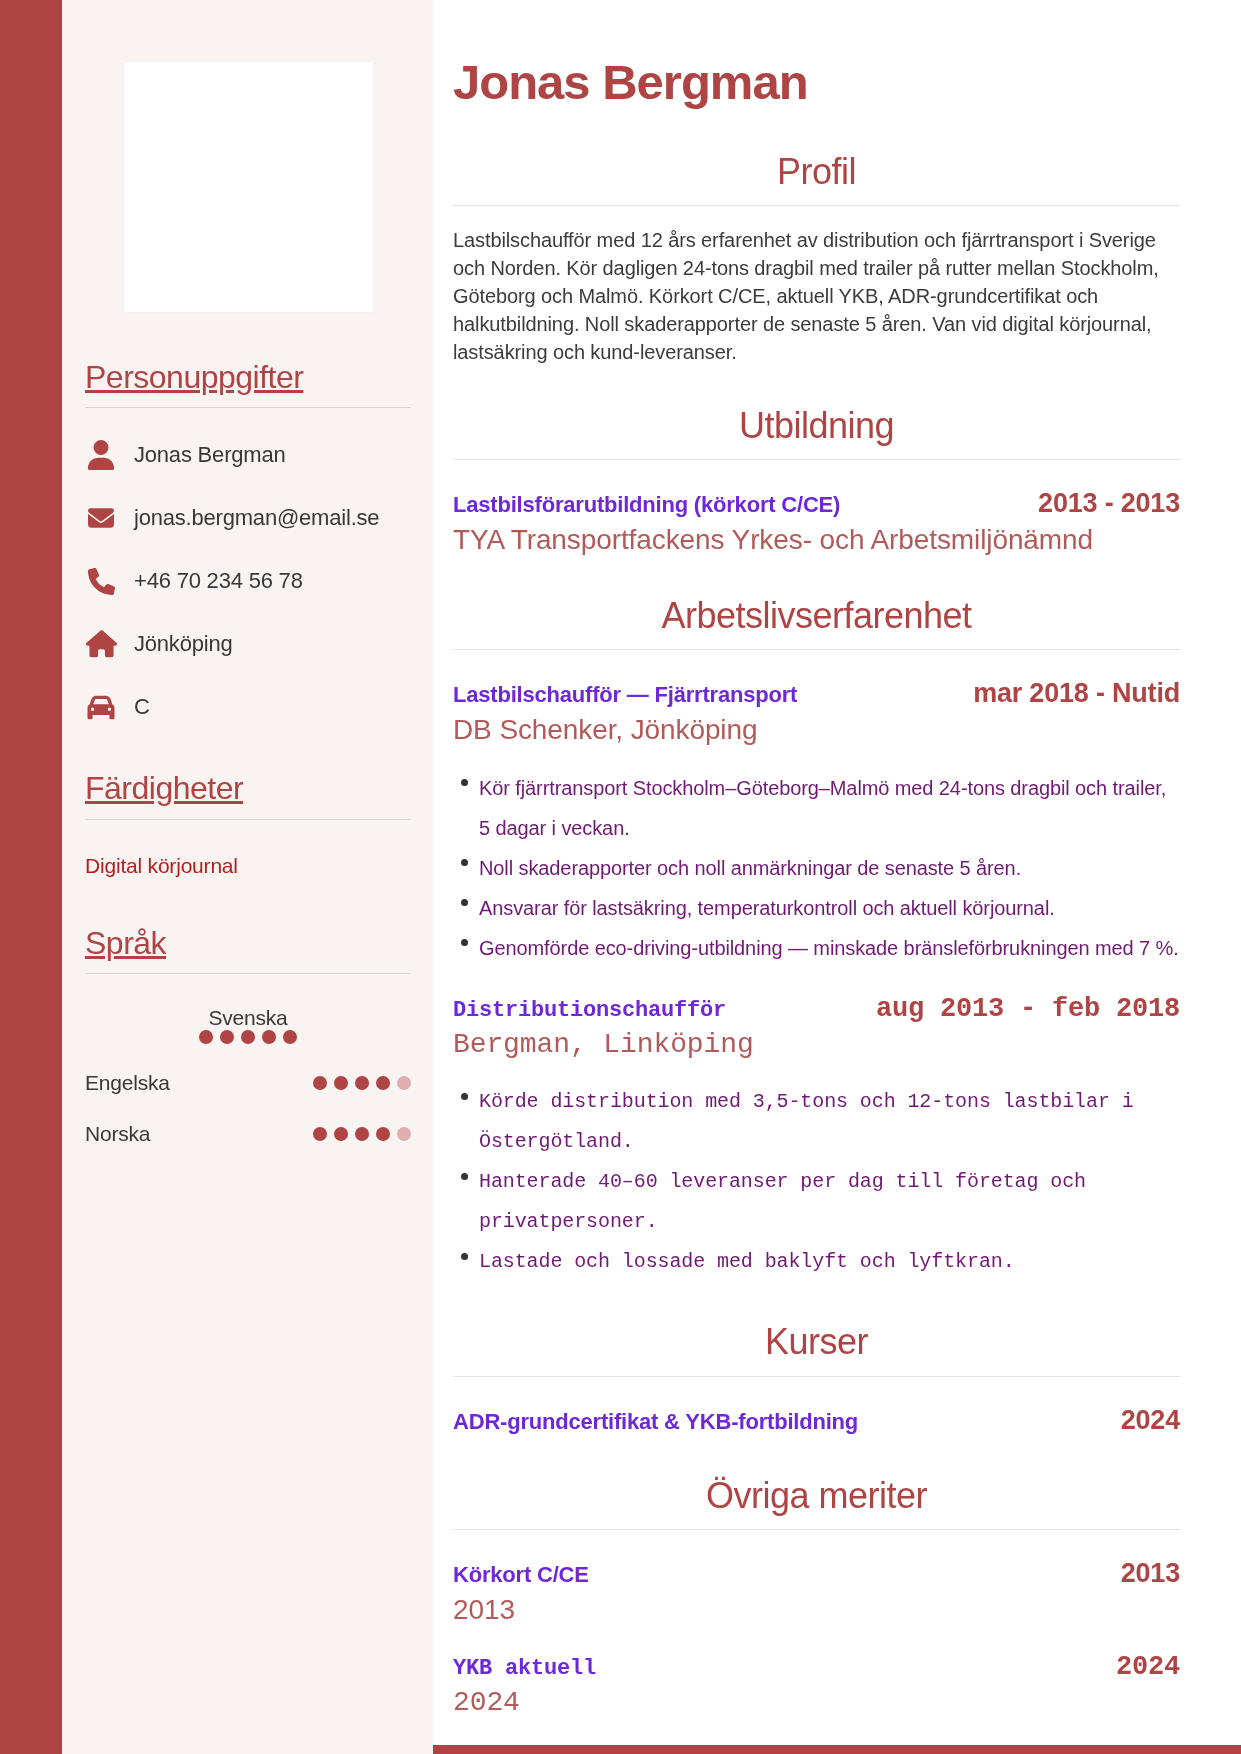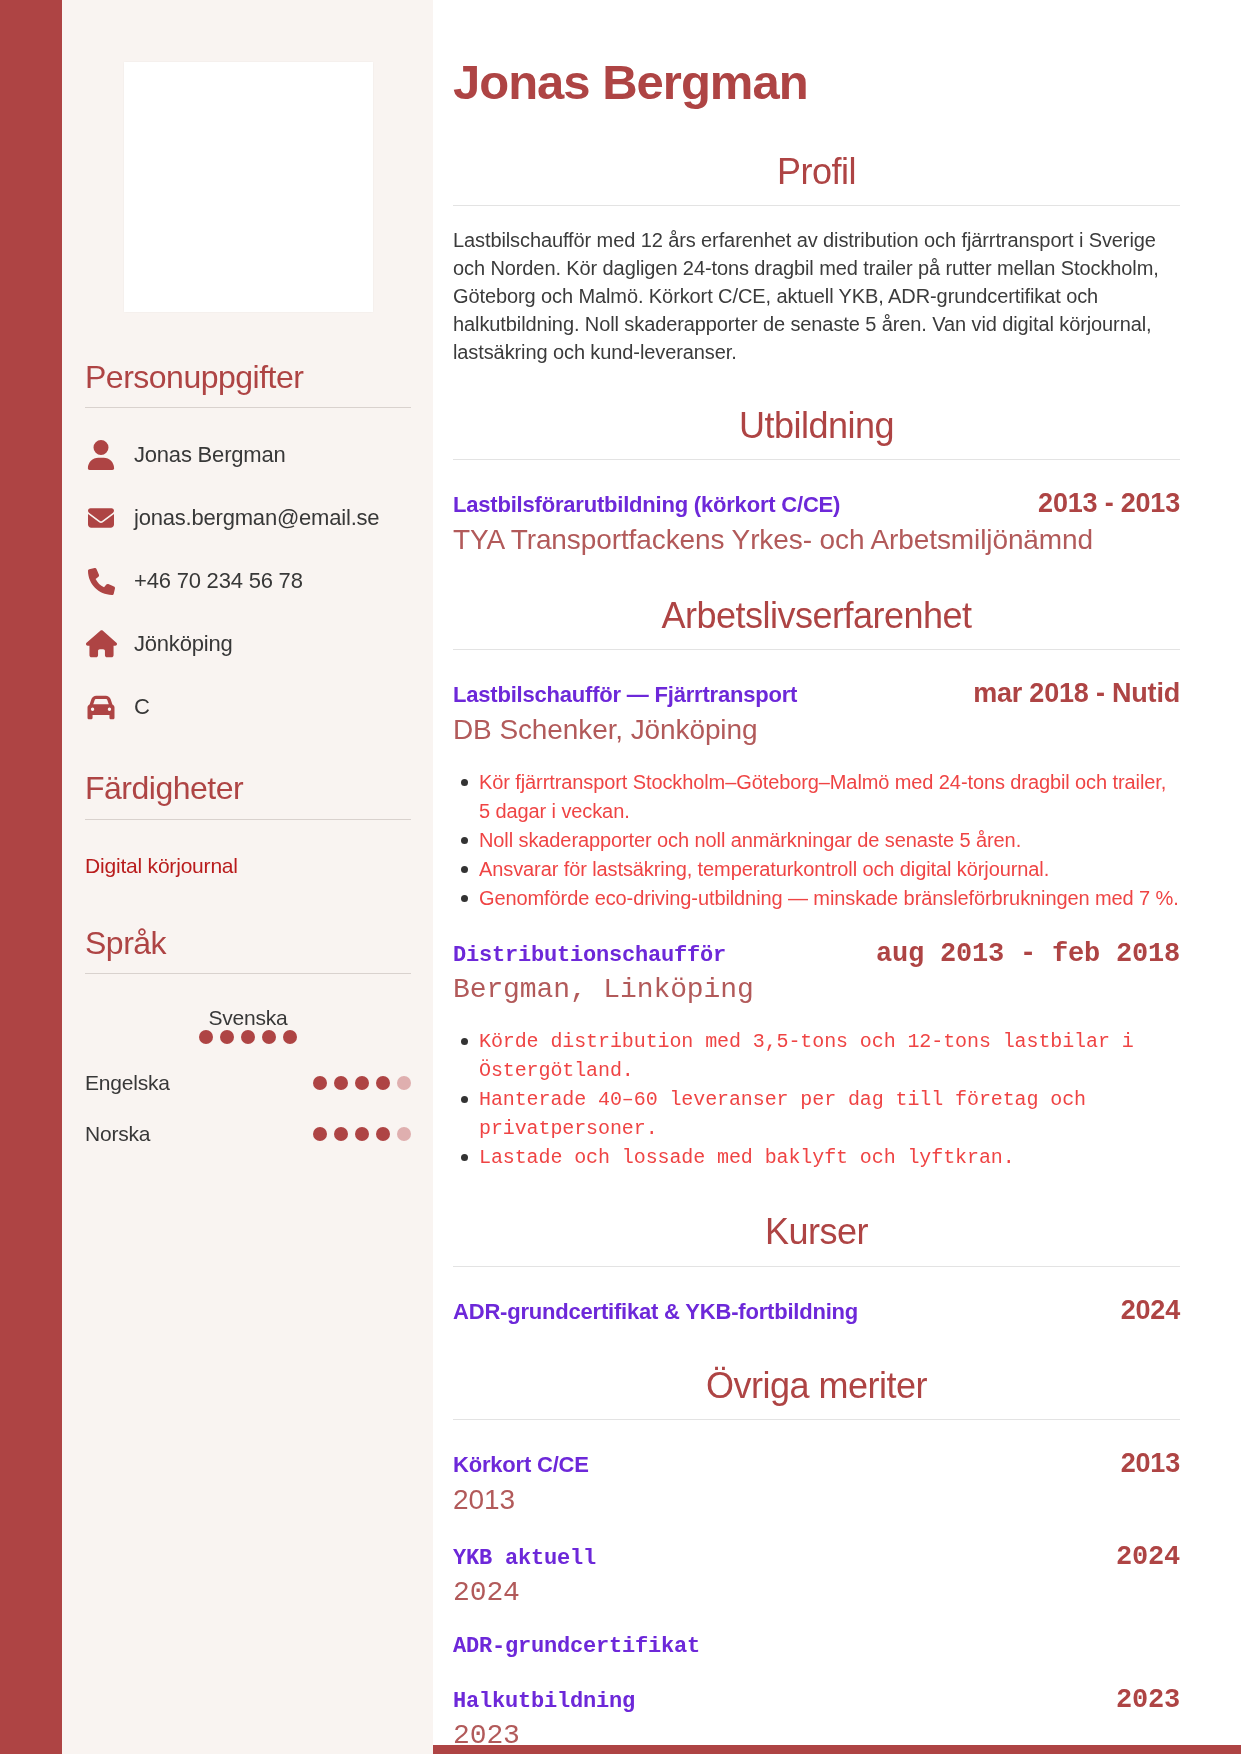--- a/index.html
+++ b/index.html
@@ -6,21 +6,21 @@
   html,body { background:#ffffff; }
   body { font-family:"Liberation Sans", sans-serif; }
   .page { position:relative; width:1241px; height:1754px; background:#ffffff; overflow:hidden; }
 
   
   .stripe { position:absolute; left:0; top:0; width:62px; height:1754px; background:#AE4444; }
 
   
   .sidebar { position:absolute; left:62px; top:0; width:371px; height:1754px; background:#F9F4F1; padding:0 22px 0 23px; }
   .photo { width:249px; height:250px; background:#ffffff; margin:62px auto 0 auto; box-shadow:0 0 2px rgba(0,0,0,0.05); }
-  .side-heading { margin-top:46px; font-size:32px; line-height:1.2; font-weight:400; color:#AE4444; letter-spacing:-0.5px; }
+  .side-heading { margin-top:46px; font-size:32px; line-height:1.2; font-weight:400; color:#AE4444; letter-spacing:-0.5px;text-decoration:underline; }
   .side-divider { border:none; border-top:1px solid #D9D2CE; margin-top:11px; }
   .contact-row { display:flex; align-items:center; gap:17px; margin-top:31px; }
   .icon-box { width:32px; height:32px; display:flex; align-items:center; justify-content:center; flex:0 0 32px; }
   .icon-box svg { fill:#AE4444; }
   .contact-text { font-size:22px; color:#383838; letter-spacing:-0.2px; }
   .skill-text { margin-top:34px; font-size:21px; color:#b91c1c; letter-spacing:-0.2px; }
   .lang-row { display:flex; align-items:center; justify-content:space-between; margin-top:27px; }
   .lang-row.first { margin-top:32px;flex-direction:column; }
   .lang-name { font-size:21px; color:#383838; letter-spacing:-0.2px; }
   .dots { display:flex; gap:7px; }
@@ -35,21 +35,21 @@
   .sec-heading { font-size:36px; line-height:1.2; font-weight:400; color:#AE4444; letter-spacing:-0.5px;text-align:center; }
   .sec-divider { border:none; border-top:1px solid #E3E3E3; margin-top:12px; }
   .profile-text { margin-top:20px; font-size:20px; line-height:28px; color:#3B3B3B; letter-spacing:-0.1px; }
   .entry { margin-top:28px; }
   .entry + .entry { margin-top:26px;font-family:Liberation Mono, monospace; }
   .entry-head { display:flex; justify-content:space-between; align-items:baseline; }
   .entry-title { font-size:22px; font-weight:700; color:#6d28d9; letter-spacing:-0.2px;text-align:right; }
   .entry-date { font-size:27px; font-weight:700; color:#AE4444; white-space:nowrap; letter-spacing:-0.2px; }
   .entry-sub { margin-top:5px; font-size:28px; color:#B25A5A; letter-spacing:-0.1px; }
   ul.bullets { margin-top:22px; list-style:none; }
-  ul.bullets li { position:relative; padding-left:26px; font-size:20px; line-height:29px; color:#ef4444; letter-spacing:-0.1px; }
+  ul.bullets li { position:relative; padding-left:26px; font-size:20px; line-height:40px; color:#701a75; letter-spacing:-0.1px; }
   ul.bullets li::before { content:""; position:absolute; left:8px; top:11px; width:7px; height:7px; border-radius:50%; background:#333333; }
 
   
   .bottom-bar { position:absolute; left:433px; right:0; bottom:0; height:9px; background:#AE4444; }
 </style>
 </head>
 <body>
 
 <div class="page">
   <div class="stripe"></div>
@@ -171,21 +171,21 @@
 
       <div class="entry">
         <div class="entry-head">
           <span class="entry-title">Lastbilschaufför — Fjärrtransport</span>
           <span class="entry-date">mar 2018 - Nutid</span>
         </div>
         <div class="entry-sub">DB Schenker, Jönköping</div>
         <ul class="bullets">
           <li>Kör fjärrtransport Stockholm–Göteborg–Malmö med 24-tons dragbil och trailer, 5 dagar i veckan.</li>
           <li>Noll skaderapporter och noll anmärkningar de senaste 5 åren.</li>
-          <li>Ansvarar för lastsäkring, temperaturkontroll och digital körjournal.</li>
+          <li>Ansvarar för lastsäkring, temperaturkontroll och aktuell körjournal.</li>
           <li>Genomförde eco-driving-utbildning — minskade bränsleförbrukningen med 7 %.</li>
         </ul>
       </div>
 
       <div class="entry">
         <div class="entry-head">
           <span class="entry-title">Distributionschaufför</span>
           <span class="entry-date">aug 2013 - feb 2018</span>
         </div>
         <div class="entry-sub">Bergman, Linköping</div>

